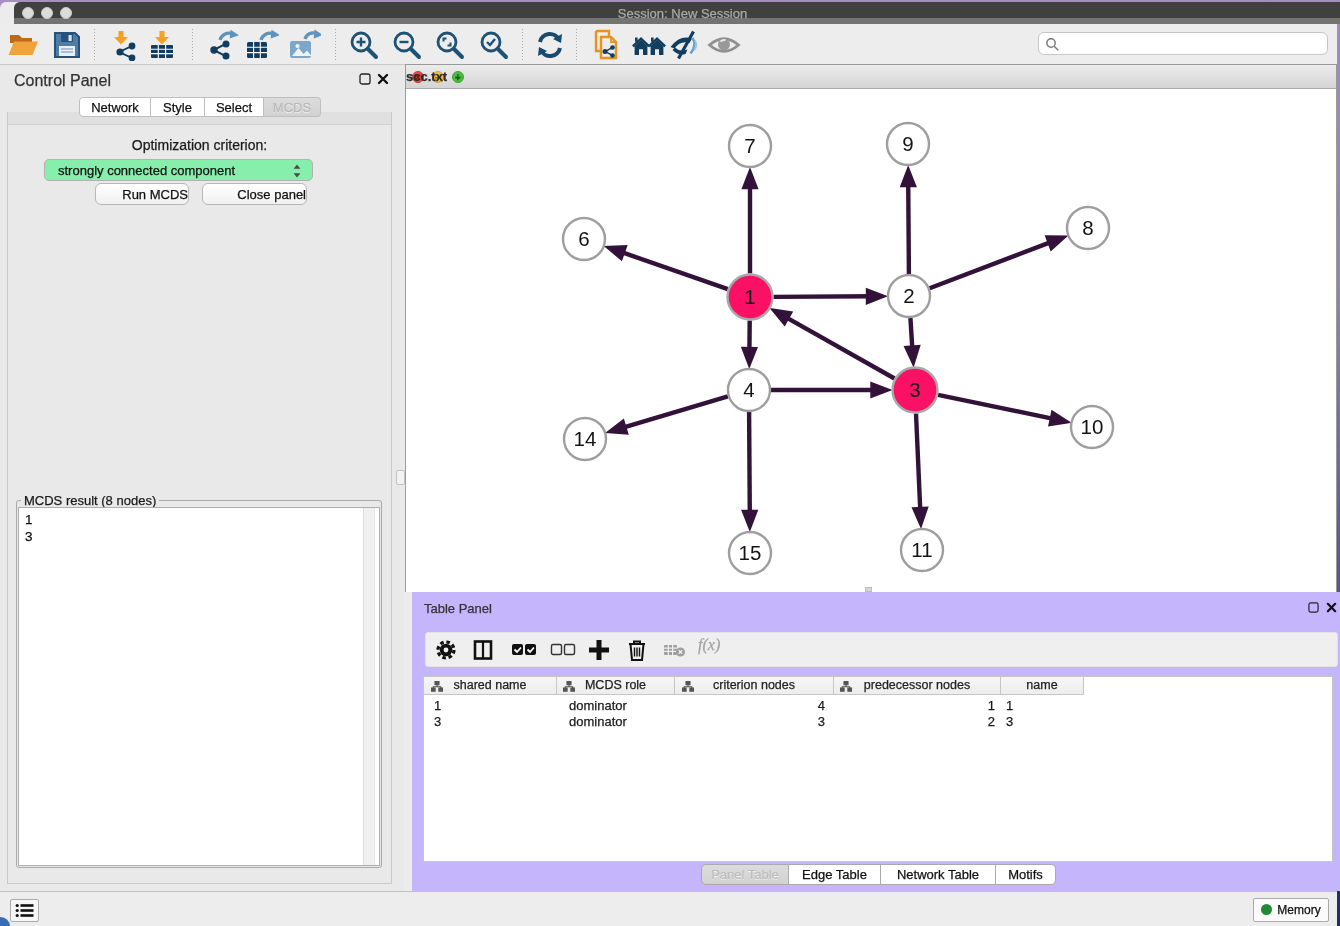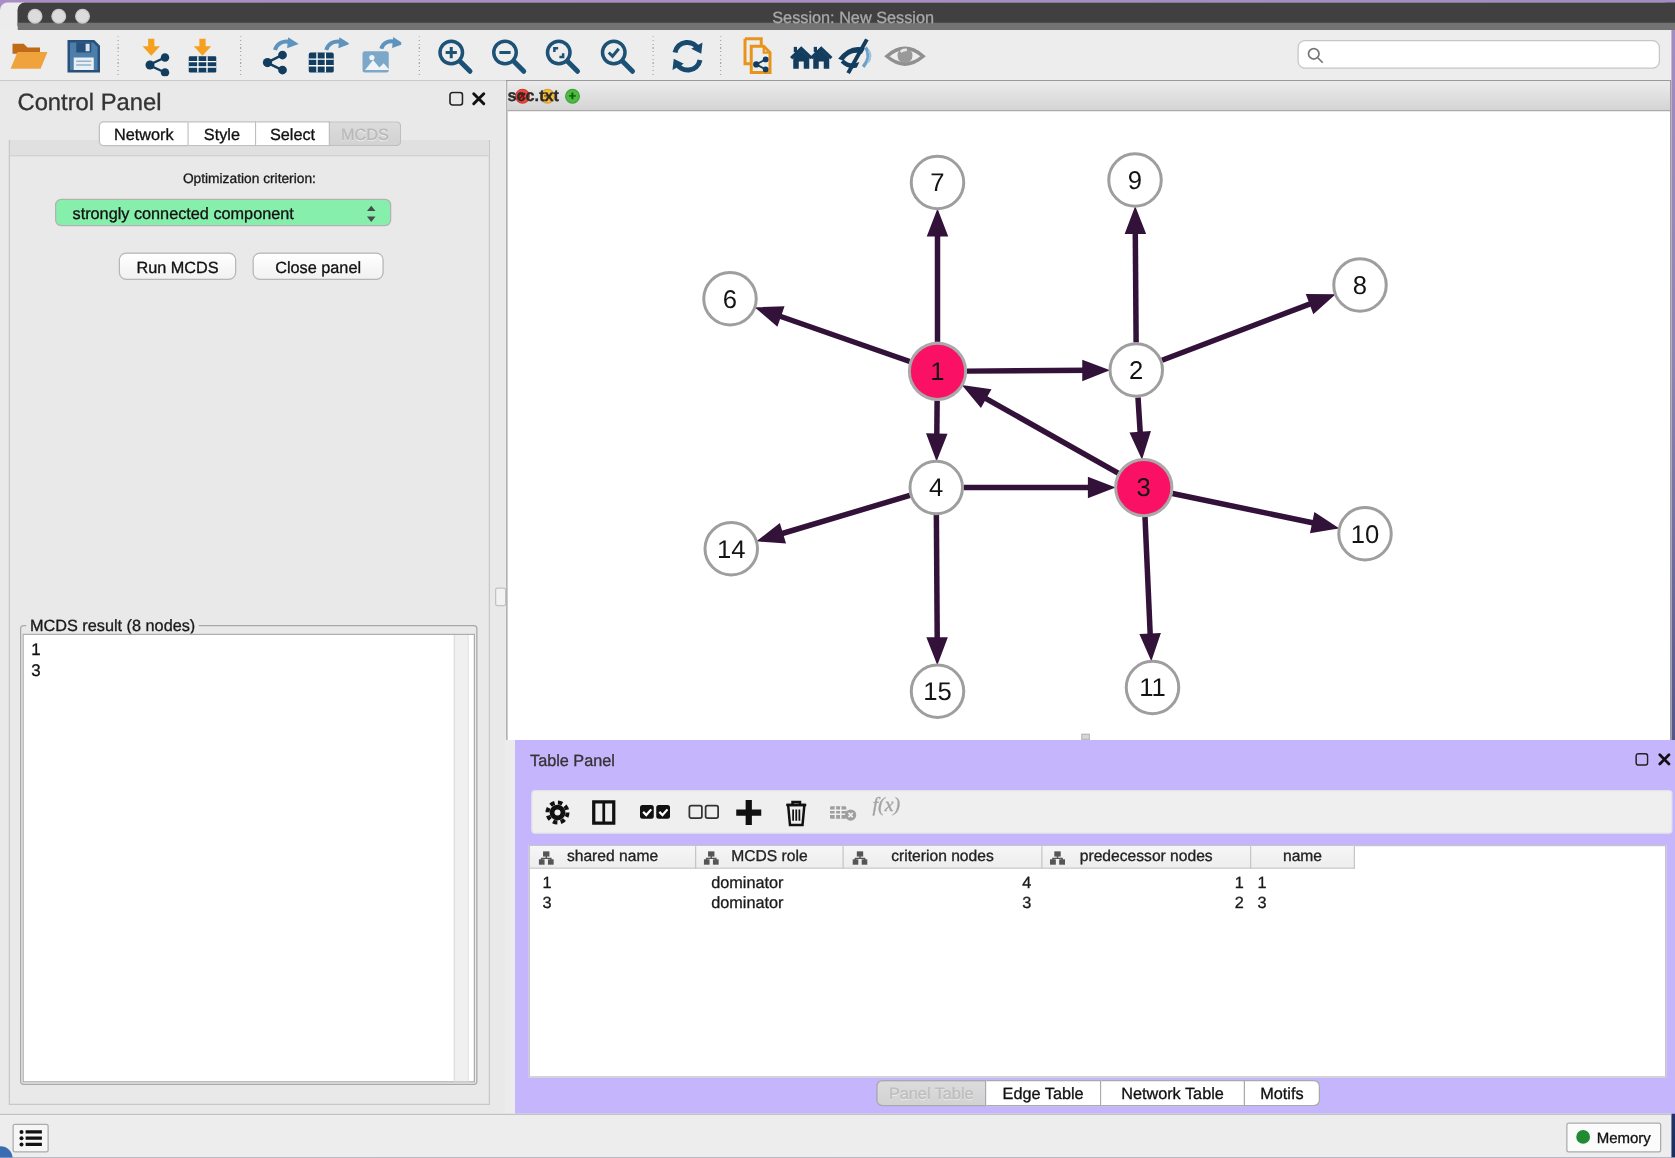--- a/index.html
+++ b/index.html
@@ -6,28 +6,28 @@
 .win{position:absolute;left:0;top:2px;width:1337px;height:924px;background:#ececec;border-radius:6px 6px 0 0}
 .titlebar{position:absolute;left:14px;top:2px;width:1337px;height:22px;background:#404040;border-bottom:6px solid #737373;border-radius:6px 6px 0 0}
 .dot{position:absolute;top:7px;width:12px;height:12px;border-radius:50%;background:#dcdcdc;border:1px solid #c9c9c9}
 .wtitle{position:absolute;top:4px;left:0;width:100%;text-align:center;font-size:13px;color:#a9a9a9}
 .toolbar{position:absolute;left:0;top:24px;width:1337px;height:41px;background:#ededed;border-bottom:1px solid #c9c9c9}
 .tsep{position:absolute;top:5px;height:31px;width:1px;background:repeating-linear-gradient(#a8a8a8 0 1px,transparent 1px 3px)}
 .ticon{position:absolute;top:5px}
 .search{position:absolute;left:1038px;top:8px;width:290px;height:23px;background:#fff;border:1px solid #c6c6c6;border-radius:6px}
 
 .cpanel{position:absolute;left:0;top:65px;width:404px;height:826px;background:#e9e9e9}
-.cphead{position:absolute;left:14px;top:7px;font-size:19px;color:#333}
+.cphead{position:absolute;left:14px;top:7px;font-size:16px;color:#333}
 .tabrow{position:absolute;top:32px;height:20px;font-size:13px;color:#111}
 .tab{position:absolute;top:0;height:20px;background:#fff;border:1px solid #bfbfbf;border-left:none;text-align:center;line-height:19px}
 .tabsel{background:linear-gradient(#dcdcdc,#d2d2d2);color:#b9b9b9;text-shadow:0 1px 0 #f4f4f4}
 .cpbody{position:absolute;left:7px;top:47px;width:385px;height:772px;background:#e9e9e9;border:1px solid #c8c8c8}
-.optlab{position:absolute;left:0;top:72px;width:399px;text-align:center;font-size:11px;color:#1a1a1a}
+.optlab{position:absolute;left:0;top:72px;width:399px;text-align:center;font-size:14px;color:#1a1a1a}
 .combo{position:absolute;left:44px;top:94px;width:269px;height:22px;background:#86efac;border:1px solid #b2b2b2;border-radius:5px;font-size:13px;color:#111;line-height:21px;padding-left:13px}
-.btn{position:absolute;top:137px;height:22px;background:linear-gradient(#ffffff,#f1f1f1);border:1px solid #b7b7b7;border-radius:6px;font-size:13px;color:#111;text-align:center;line-height:21px}
+.btn{position:absolute;top:118px;height:22px;background:linear-gradient(#ffffff,#f1f1f1);border:1px solid #b7b7b7;border-radius:6px;font-size:13px;color:#111;text-align:right;line-height:21px}
 .fieldset{position:absolute;left:16px;top:435px;width:366px;height:368px;border:1px solid #a9a9a9;border-radius:3px}
 .legend{position:absolute;left:21px;top:428px;background:#e9e9e9;padding:0 3px;font-size:13px;color:#1a1a1a}
 .fsinner{position:absolute;left:18px;top:442px;width:362px;height:359px;background:#fff;border:1px solid #adadad}
 .fstrack{position:absolute;left:344px;top:0px;width:12px;height:357px;background:#f0f0f0;border-left:1px solid #dedede;border-right:1px solid #e5e5e5}
 
 .netframe{position:absolute;left:405px;top:64px;width:932px;height:528px;background:#fff;border:1px solid #9a9a9a;border-bottom:none}
 .nettitle{position:absolute;left:0;top:0;width:930px;height:24px;background:linear-gradient(#ececec,#d4d4d4);border-bottom:1px solid #ababab}
 .light{position:absolute;top:6px;width:12px;height:12px;border-radius:50%;font-size:10px;font-weight:700;text-align:center;line-height:11px}
 .ntext{position:absolute;top:4px;left:0;width:100%;text-align:left;font-size:13px;font-weight:700;color:#2b2b2b}
 

